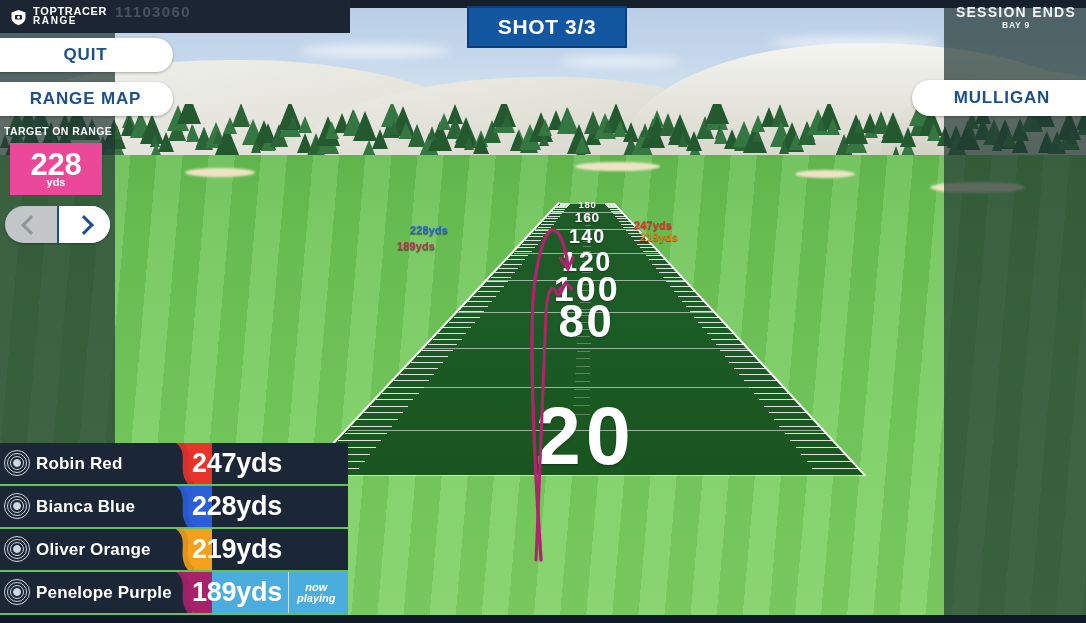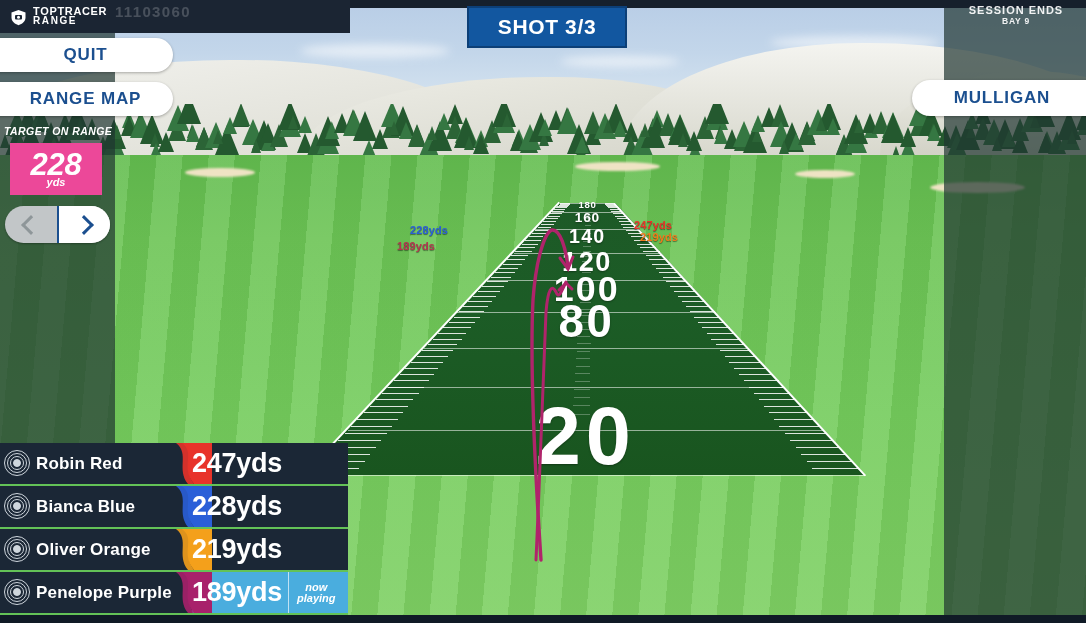--- a/index.html
+++ b/index.html
@@ -72,25 +72,25 @@
   #mulliganBtn{position:absolute;right:-16px;top:80px;width:180px;height:36px;background:#fff;
      border-radius:18px 0 0 18px;display:flex;align-items:center;justify-content:center;
      color:#1b4f8f;font-weight:700;font-size:17px;letter-spacing:.05em;
      box-shadow:0 1px 3px rgba(0,0,0,.3);padding-right:10px;}
 
   #shotChip{position:absolute;left:467px;top:6px;width:156px;height:38px;background:#1257a0;
      border:2px solid #0c3f77;display:flex;align-items:center;justify-content:center;
      color:#fff;font-weight:700;font-size:21px;letter-spacing:.03em;}
 
   #session{position:absolute;right:0;top:4px;width:140px;text-align:center;color:#fff;}
-  #session .lbl{font-size:11px;font-weight:700;letter-spacing:.09em;opacity:.92;}
+  #session .lbl{font-size:14px;font-weight:700;letter-spacing:.09em;opacity:.92;}
   #session .time{font-size:25px;font-weight:700;line-height:26px;letter-spacing:.01em;}
   #session .bay{font-size:8.5px;font-weight:700;letter-spacing:.09em;opacity:.92;}
 
-  #targetPanel{position:absolute;left:0;top:125px;width:115px;font-style:italic;}
+  #targetPanel{position:absolute;left:0;top:125px;width:115px;}
   #targetPanel .cap{color:#fff;font-size:10.5px;font-weight:700;letter-spacing:.04em;
      padding-left:4px;}
   #targetBox{margin:6px 0 0 10px;width:92px;height:52px;background:#ec4899;
      display:flex;flex-direction:column;align-items:center;justify-content:center;color:#fff;}
   #targetBox .v{font-size:31px;font-weight:700;line-height:29px;letter-spacing:-.01em;}
   #targetBox .u{font-size:11px;font-weight:700;line-height:11px;margin-top:-2px;}
   #arrows{margin:11px 0 0 5px;width:105px;height:37px;border-radius:19px;
      background:#c2c6c8;display:flex;overflow:hidden;box-shadow:0 1px 2px rgba(0,0,0,.3);}
   #arrows .half{flex:1;display:flex;align-items:center;justify-content:center;}
   #arrows .right{background:#fff;border-left:2px solid #1b4f8f;}

